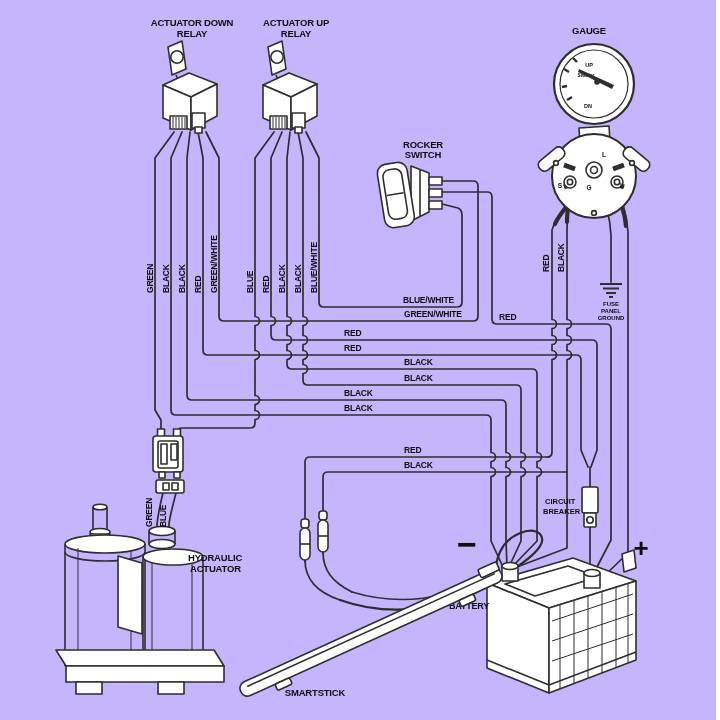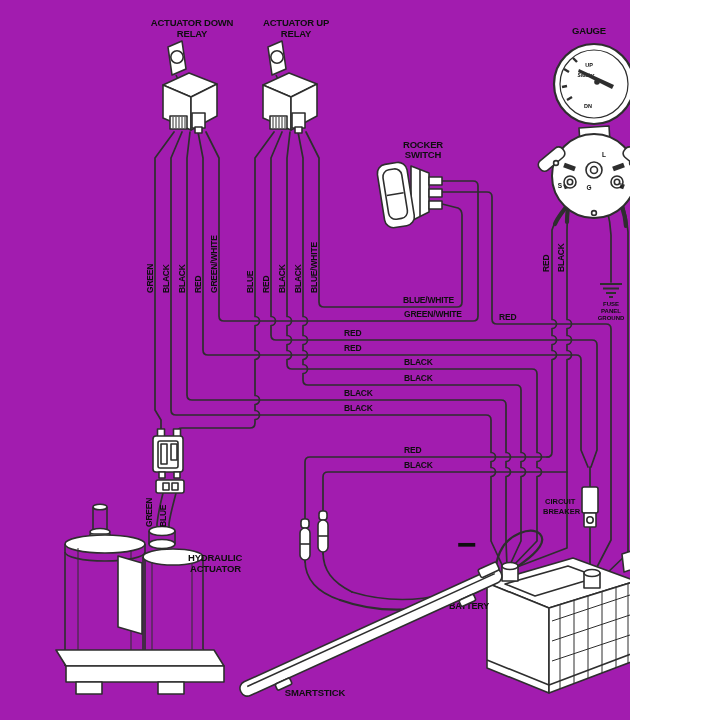--- a/index.html
+++ b/index.html
@@ -1,16 +1,16 @@
 <!DOCTYPE html>
 <html><head>
 <meta charset="utf-8">
 <style>
   html,body{margin:0;padding:0;background:#fff;}
-  #stage{position:relative;width:630px;height:720px;background:#a21caf;overflow:hidden;}
+  #stage{position:relative;width:716px;height:720px;background:#c4b5fd;overflow:hidden;}
   svg{display:block;}
   .w{fill:none;stroke:#2e2e2e;stroke-width:1.7;stroke-linejoin:round;stroke-linecap:round;}
   .cable{fill:none;stroke:#2e2e2e;stroke-width:4.2;stroke-linecap:round;}
   .o{fill:#ffffff;stroke:#2e2e2e;stroke-width:1.6;stroke-linejoin:round;}
   .o2{fill:none;stroke:#2e2e2e;stroke-width:1.6;stroke-linejoin:round;}
   .fdark{fill:#2e2e2e;stroke:none;}
   .hatch{stroke:#2e2e2e;stroke-width:1;}
   text{font-family:"Liberation Sans","DejaVu Sans",sans-serif;fill:#0e0e0e;}
   .lbl{font-size:9.5px;font-weight:bold;letter-spacing:-0.2px;}
   .wire{font-size:8.5px;font-weight:bold;letter-spacing:-0.2px;}

